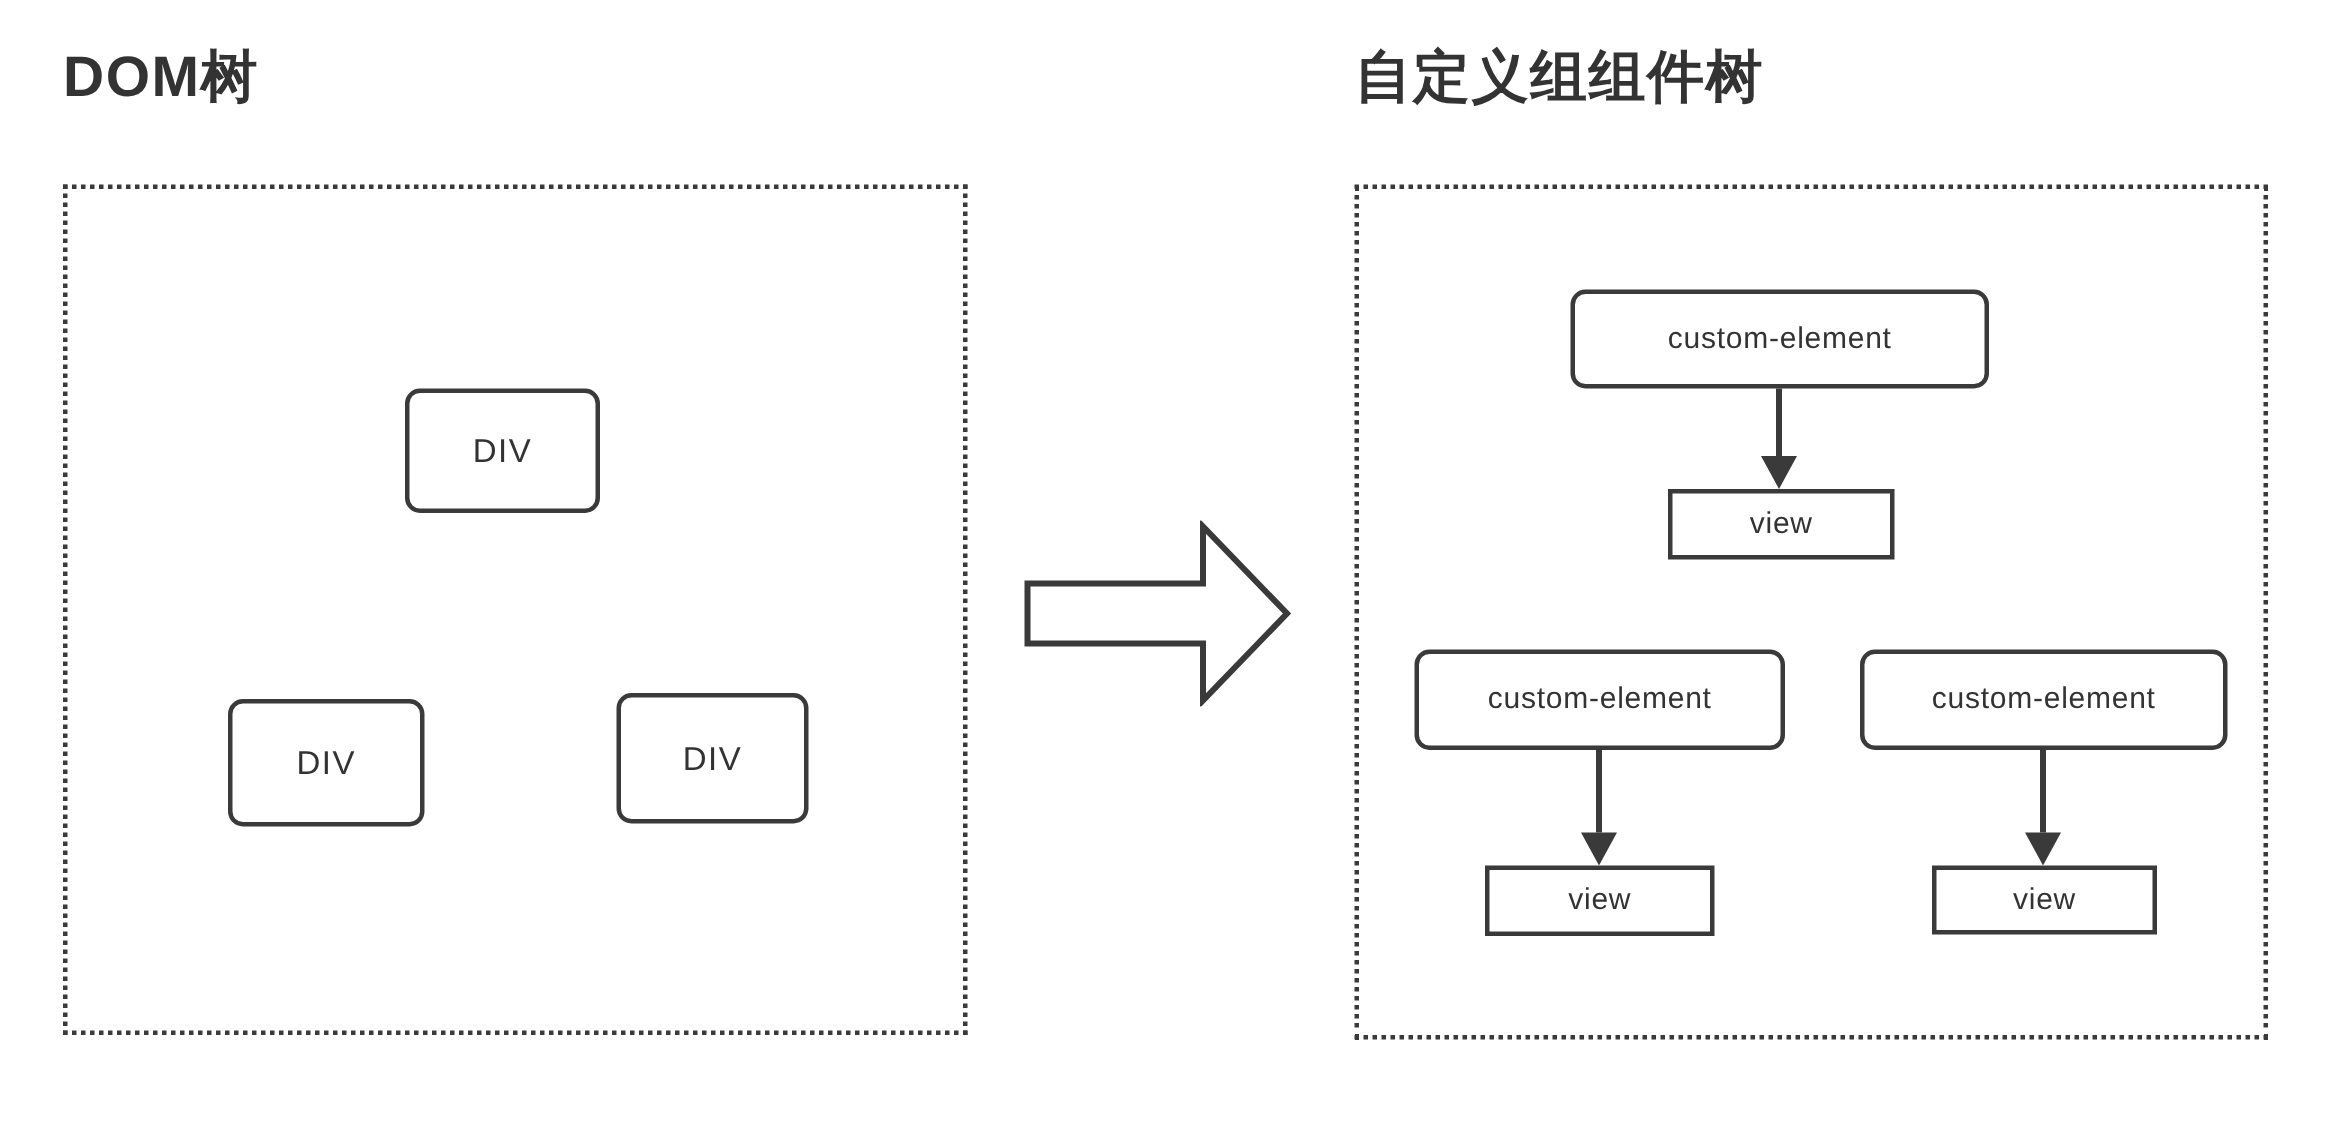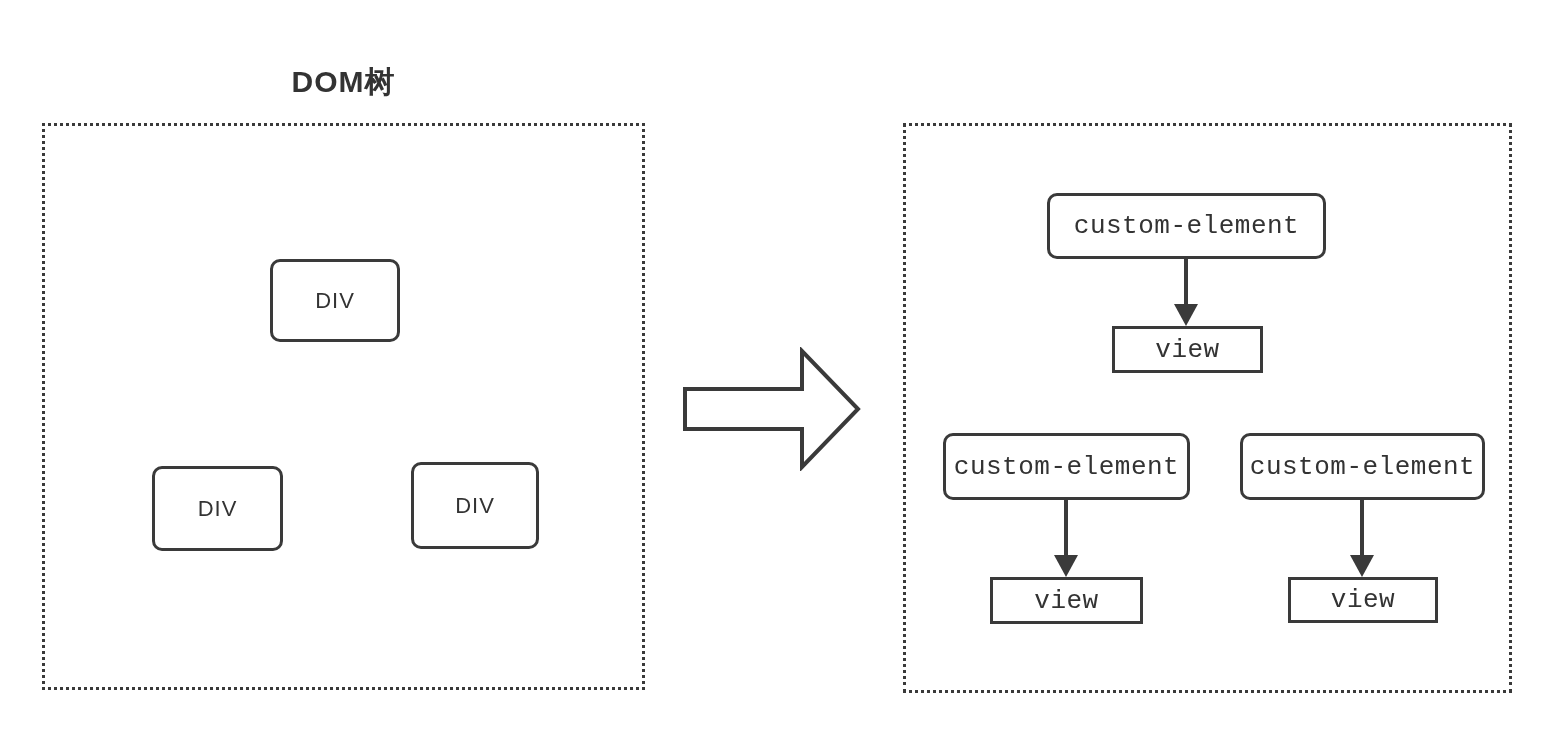--- a/index.html
+++ b/index.html
@@ -15,26 +15,24 @@
   }
   .canvas {
     position: relative;
     width: 1556px;
     height: 752px;
     background: var(--bg);
     overflow: hidden;
   }
   .panel-title {
     position: absolute;
-    text-align: center;
-    font-size: 30px;
+    font-size: 38px;
     font-weight: 600;
     letter-spacing: 1px;
     color: var(--text);
-    margin-top: 36px;
   }
   .title-left  { left: 42px;  top: 26px; width: 603px; }
   .title-right { left: 903px; top: 26px; width: 609px; }
 
   .dotted-box {
     position: absolute;
     border: 3px dotted var(--stroke);
     background: transparent;
   }
   .dotted-left  { left: 42px;  top: 123px; width: 603px; height: 567px; }
@@ -52,21 +50,21 @@
     white-space: nowrap;
   }
   .node.rounded { border-radius: 10px; }
   .node.square  { border-radius: 0; text-align: right; }
 
   .div-node { font-size: 22px; letter-spacing: 1px; }
   .div-1 { left: 270px; top: 259px; width: 130px; height: 83px; }
   .div-2 { left: 152px; top: 466px; width: 131px; height: 85px; }
   .div-3 { left: 411px; top: 462px; width: 128px; height: 87px; }
 
-  .ce-node, .view-node { font-size: 26px; letter-spacing: 0.5px; font-family: Liberation Mono, monospace; }
+  .ce-node, .view-node { font-size: 20px; letter-spacing: 0.5px; }
   .ce-top    { left: 1047px; top: 193px; width: 279px; height: 66px; }
   .view-top  { left: 1112px; top: 326px; width: 151px; height: 47px; }
   .ce-left   { left: 943px;  top: 433px; width: 247px; height: 67px; }
   .view-left { left: 990px;  top: 577px; width: 153px; height: 47px; }
   .ce-right  { left: 1240px; top: 433px; width: 245px; height: 67px; }
   .view-right{ left: 1288px; top: 577px; width: 150px; height: 46px; }
 
   .connector {
     position: absolute;
     width: 4px;
@@ -95,20 +93,21 @@
   }
   .big-arrow svg { display: block; width: 100%; height: 100%; }
 </style>
 </head>
 <body>
 
 <div class="canvas">
 
   <div class="panel-title title-left">DOM树</div>
 
+  <div class="panel-title title-right">自定义组组件树</div>
 
   <div class="dotted-box dotted-left"></div>
 
   <div class="node rounded div-node div-1">DIV</div>
 
   <div class="node rounded div-node div-2">DIV</div>
 
   <div class="node rounded div-node div-3">DIV</div>
 
   <div class="big-arrow">

